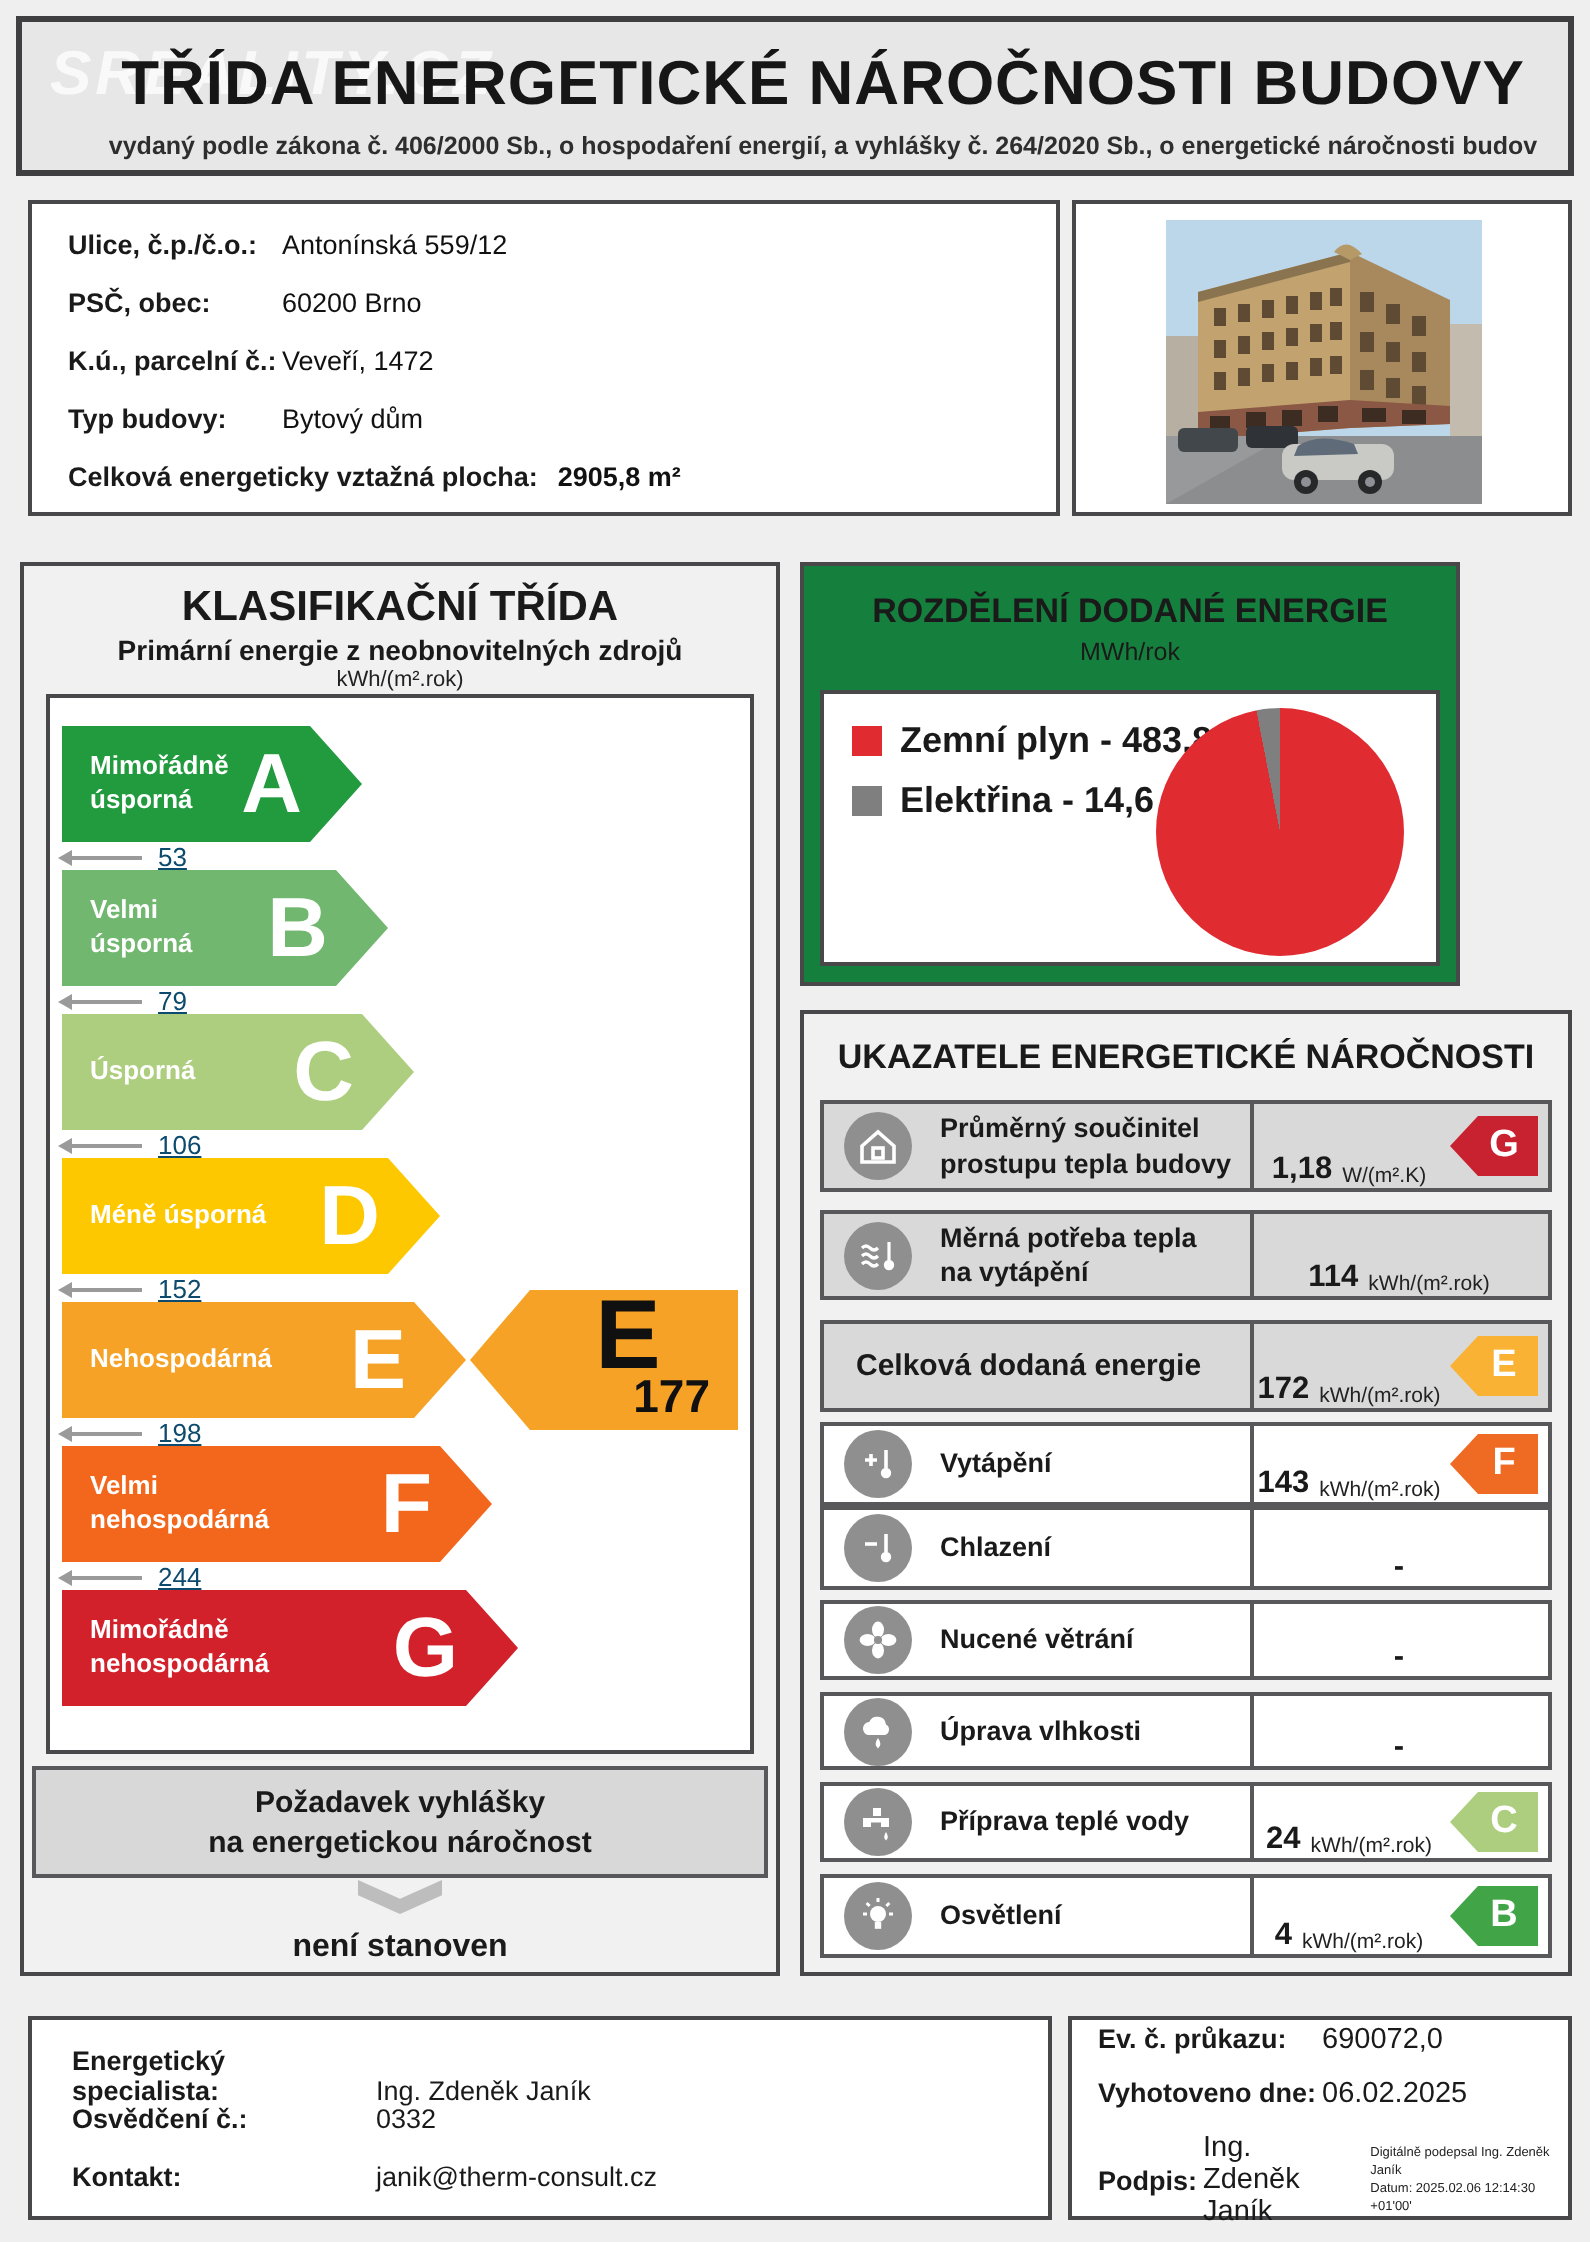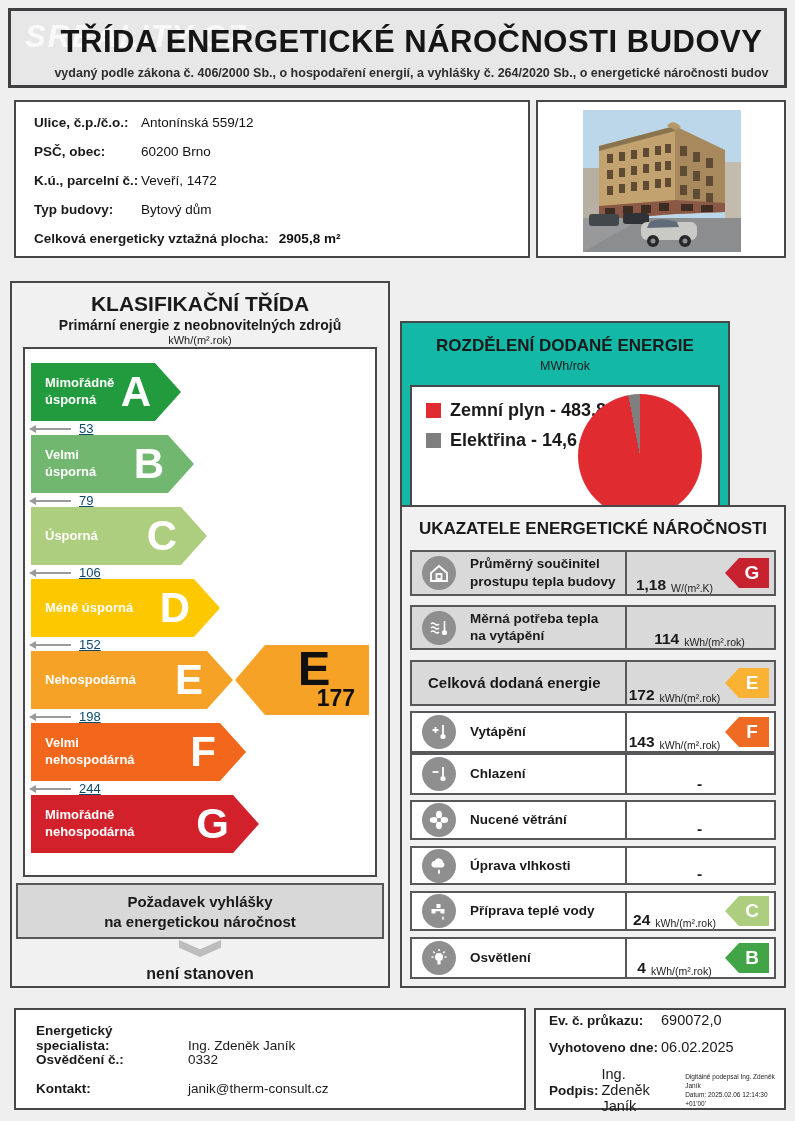--- a/index.html
+++ b/index.html
@@ -40,21 +40,21 @@
   .thr-line{display:inline-block;width:40px;height:2px;background:#9a9a9a;margin-right:8px;vertical-align:3px;position:relative;}
   .thr-line::before{content:"";position:absolute;left:-2px;top:-3px;border-top:4px solid transparent;border-bottom:4px solid transparent;border-right:7px solid #9a9a9a;}
   .rating{position:absolute;right:6px;top:296px;width:134px;height:70px;background:#f6a227;clip-path:polygon(0 50%,30px 0,100% 0,100% 100%,30px 100%);}
   .r-letter{position:absolute;left:30px;right:6px;top:-1px;text-align:center;font-size:49px;line-height:1;font-weight:bold;color:#101010;}
   .r-value{position:absolute;right:14px;bottom:3px;font-size:23px;font-weight:bold;color:#101010;}
   .req{position:absolute;left:4px;right:4px;top:600px;height:56px;background:#d8d8d8;border:2px solid #58585a;box-sizing:border-box;text-align:center;font-size:15px;font-weight:bold;padding-top:7px;line-height:1.35;}
   .chev{position:absolute;left:50%;transform:translateX(-50%);top:657px;width:42px;height:17px;background:#bdbdbd;clip-path:polygon(0 0,50% 55%,100% 0,100% 45%,50% 100%,0 45%);}
   .reqval{position:absolute;left:0;right:0;top:682px;text-align:center;font-size:16px;font-weight:bold;}
 
   
-  .piebox{left:400px;top:281px;width:330px;height:212px;background:#14b8a6;margin-top:40px;}
+  .piebox{left:400px;top:281px;width:330px;height:212px;background:#15803d;}
   .p-title{margin-top:13px;text-align:center;font-size:17px;font-weight:bold;}
   .p-unit{text-align:center;font-size:12.5px;margin-top:3px;}
   .pie-inner{position:absolute;left:8px;right:8px;top:62px;bottom:8px;background:#fff;border:2px solid #48484a;box-sizing:border-box;}
   .legend{position:absolute;left:14px;top:13px;}
   .litem{margin-bottom:9px;font-size:18px;font-weight:bold;}
   .lsq{display:inline-block;width:15px;height:15px;margin-right:9px;vertical-align:-2px;}
   .pie{position:absolute;right:16px;top:7px;width:124px;height:124px;border-radius:50%;
        background:conic-gradient(from -11deg,#7f7f7f 0 11deg,#e02b30 11deg 360deg);}
 
   

